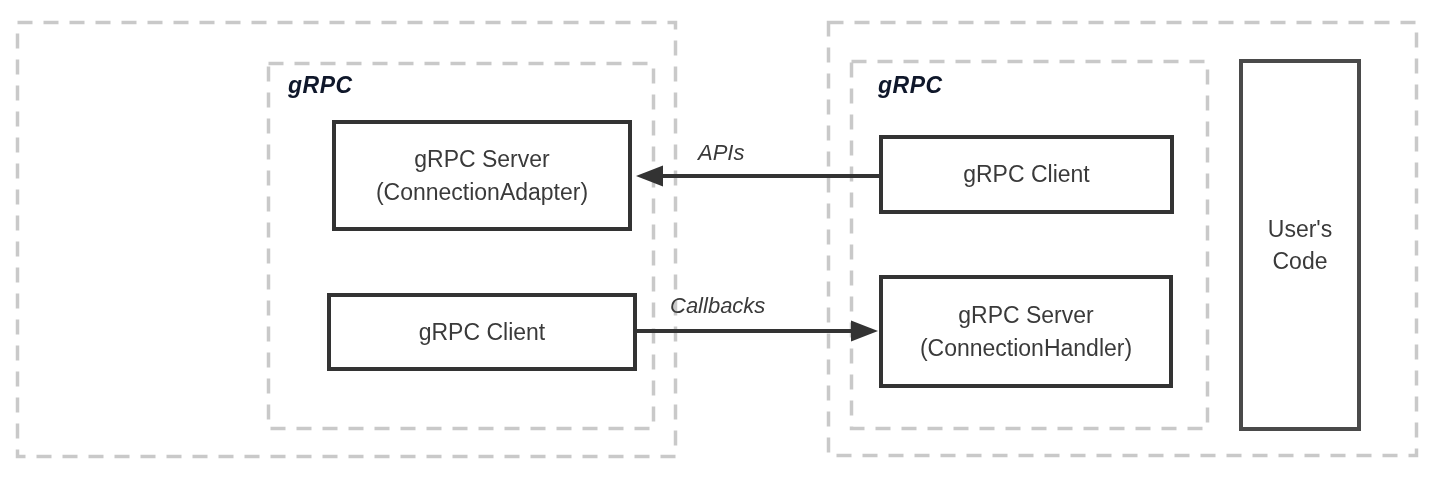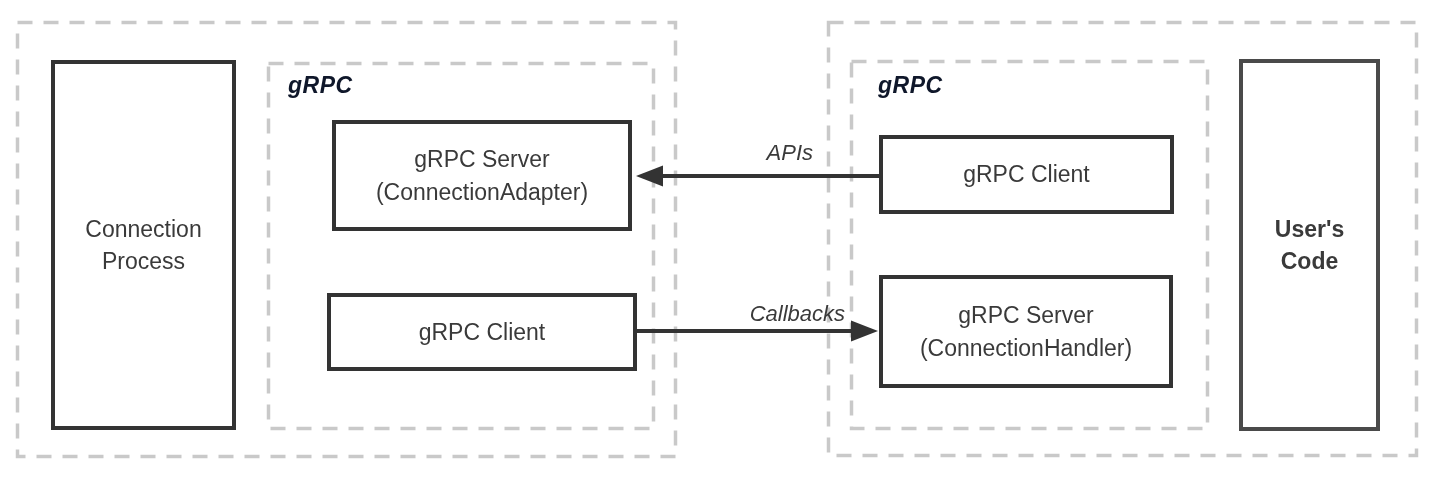--- a/index.html
+++ b/index.html
@@ -32,42 +32,42 @@
     color: #3a3a3a;
     font-size: 23px;
     line-height: 1.4;
     white-space: pre-line;
   }
   .box-conn-process { left: 51px; top: 60px; width: 185px; height: 370px; }
   .box-grpc-server-adapter { left: 332px; top: 120px; width: 300px; height: 111px; }
   .box-grpc-client-left { left: 327px; top: 293px; width: 310px; height: 78px; }
   .box-grpc-client-right { left: 879px; top: 135px; width: 295px; height: 79px; }
   .box-grpc-server-handler { left: 879px; top: 275px; width: 294px; height: 113px; }
-  .box-users-code { left: 1239px; top: 59px; width: 141px; height: 372px; border-color: #4a4a4a; font-weight: bold; }
+  .box-users-code { left: 1239px; top: 59px; width: 122px; height: 372px; border-color: #4a4a4a; }
   .grpc-label {
     position: absolute;
     z-index: 2;
     font-size: 23px;
     font-style: italic;
     font-weight: bold;
     color: #0f172a;
     letter-spacing: 0.5px;
   }
   .grpc-label-left { left: 288px; top: 72px; }
   .grpc-label-right { left: 878px; top: 72px; }
   .arrow-label {
     position: absolute;
     z-index: 2;
     font-size: 22px;
     font-style: italic;
     color: #3a3a3a;
-    text-align: right;
+    text-align: left;
   }
   .arrow-label-apis { left: 698px; top: 140px; width: 115px; }
-  .arrow-label-callbacks { left: 670px; top: 293px; width: 175px; margin-top: 8px; }
+  .arrow-label-callbacks { left: 670px; top: 293px; width: 175px; }
 </style>
 </head>
 <body>
 
 <div class="canvas">
 
   <svg class="layer" viewBox="0 0 1456 482" xmlns="http://www.w3.org/2000/svg">
 
     <rect x="17.5" y="22.5" width="658" height="434" fill="none" stroke="#c9c9c9" stroke-width="3.5" stroke-dasharray="15 11"></rect>
 
@@ -81,24 +81,20 @@
       <line x1="879" y1="176" x2="660" y2="176" stroke="#333333" stroke-width="4"></line>
       <polygon points="636,176 663,165.5 663,186.5" fill="#333333"></polygon>
     </g>
 
     <g>
       <line x1="637" y1="331" x2="854" y2="331" stroke="#333333" stroke-width="4"></line>
       <polygon points="878,331 851,320.5 851,341.5" fill="#333333"></polygon>
     </g>
   </svg>
 
-  <div class="solid-box box-conn-process">
-    <span>Connection
-Process</span>
-  </div>
 
   <div class="grpc-label grpc-label-left">gRPC</div>
 
   <div class="solid-box box-grpc-server-adapter">
     <span>gRPC Server
 (ConnectionAdapter)</span>
   </div>
 
   <div class="solid-box box-grpc-client-left">
     <span>gRPC Client</span>

